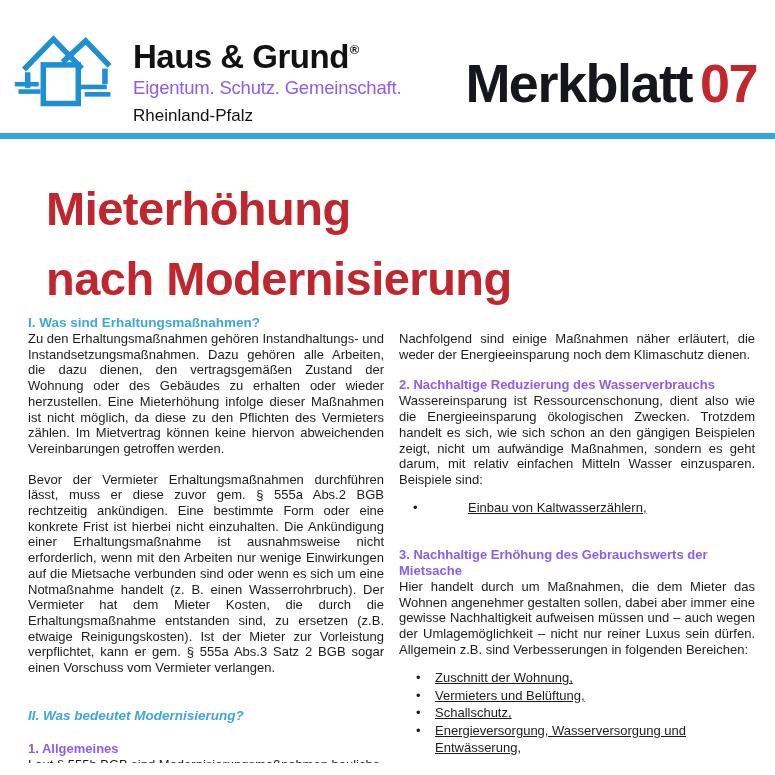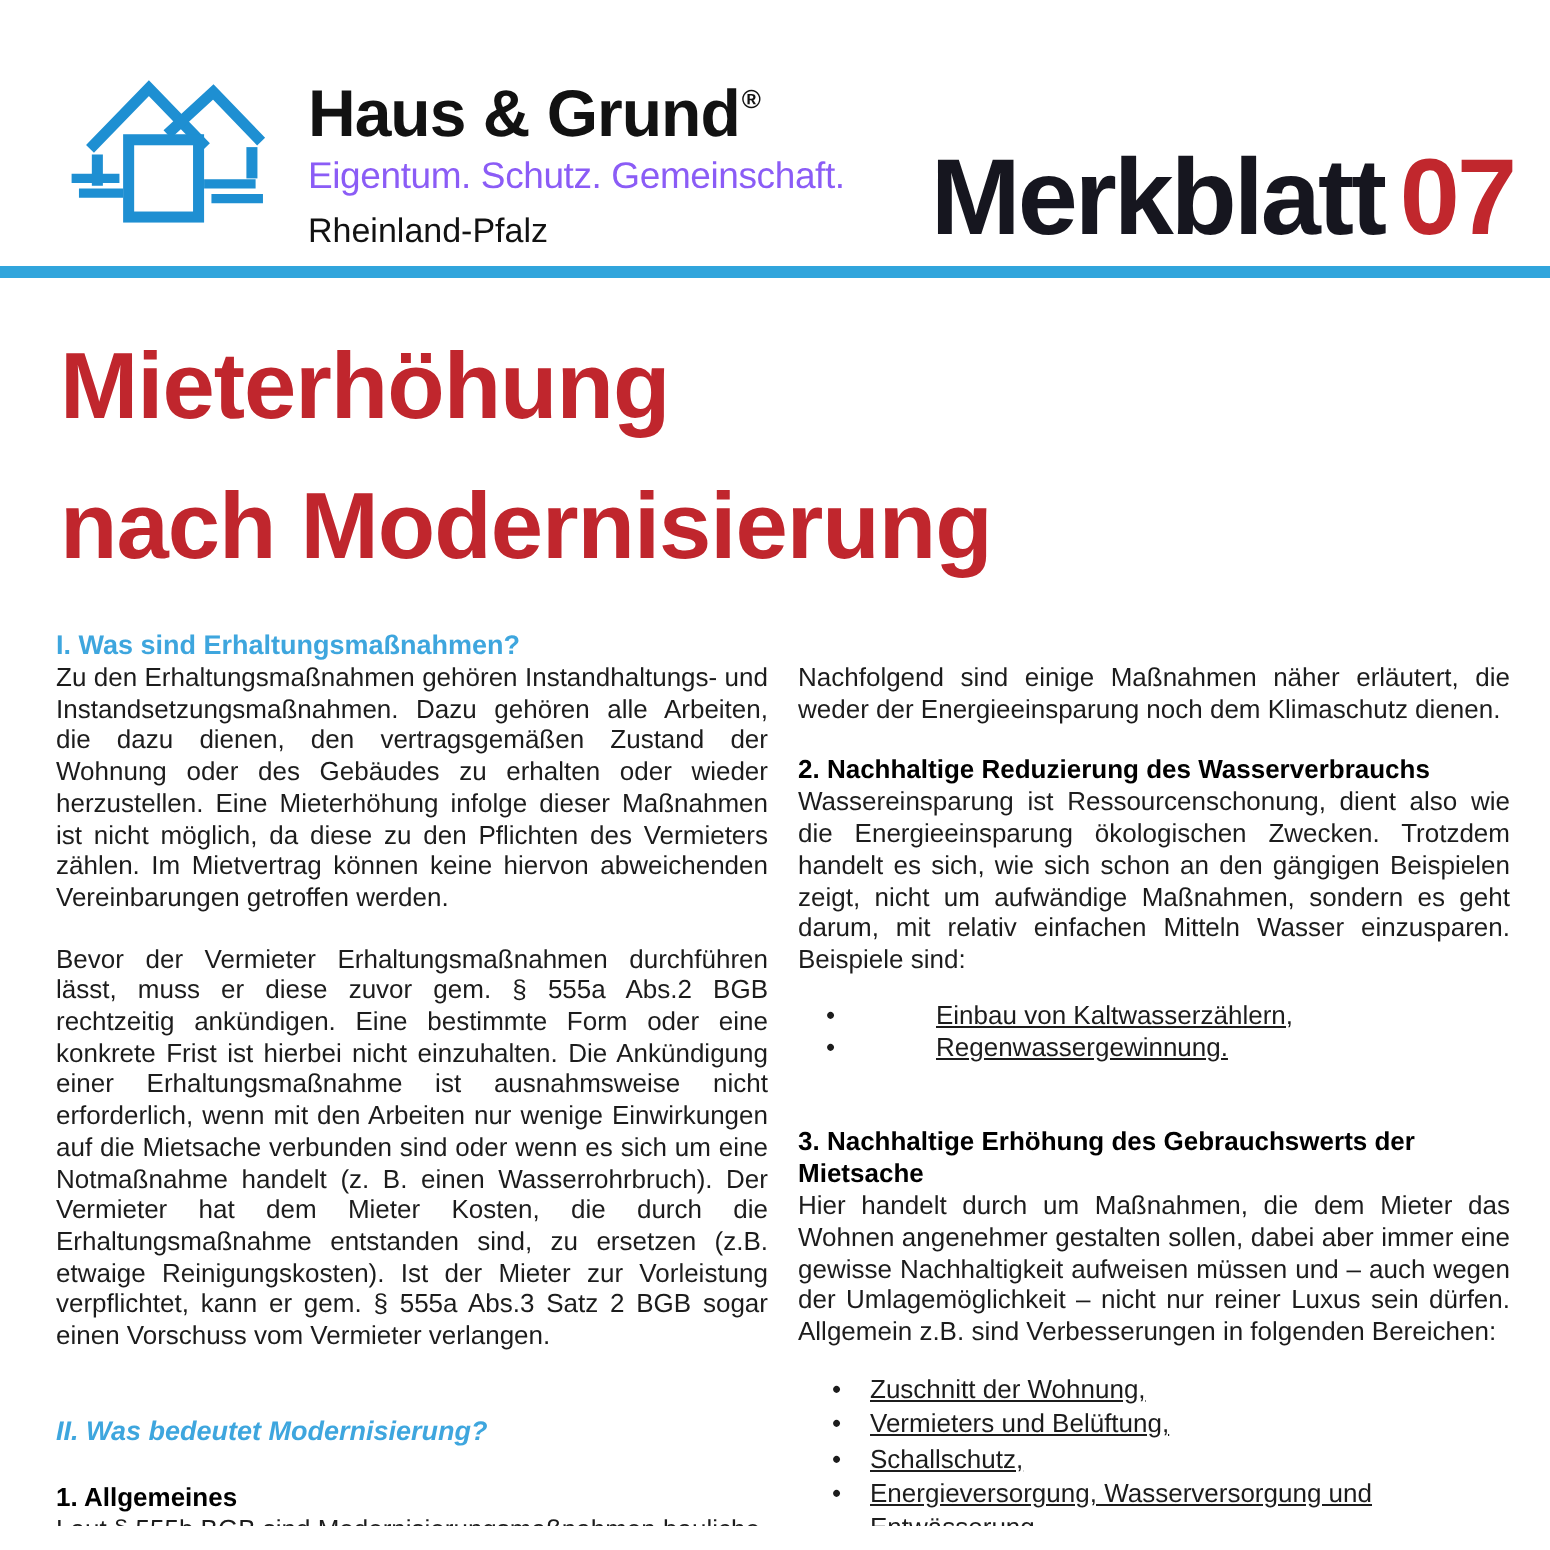--- a/index.html
+++ b/index.html
@@ -8,22 +8,22 @@
     width: 775px; height: 775px;
     background: #ffffff;
     font-family: "Liberation Sans", sans-serif;
     overflow: hidden;
     color: #1c1c1c;
   }
   .page { position: relative; width: 775px; height: 775px; background: #fff; }
 
   
   .header {
-    position: absolute; top: 24px; left: 34px; right: 18px;
-    display: flex; align-items: flex-end;
+    position: absolute; top: 24px; left: 13px; right: 18px;
+    display: flex; align-items: center;
   }
   .logo { width: 114px; height: 92px; flex: 0 0 auto; }
   .brand { margin-left: 6px; padding-top: 16px; }
   .brand-name {
     font-size: 33px; font-weight: bold; color: #121212;
     letter-spacing: -0.5px; line-height: 1;
   }
   .brand-name sup { font-size: 13px; font-weight: bold; vertical-align: 14px; margin-left: 1px; }
   .brand-tagline { font-size: 18.5px; color: #8b5cf6; margin-top: 4px; letter-spacing: -0.2px; }
   .brand-region  { font-size: 17px; color: #121212; margin-top: 7px; }
@@ -34,41 +34,41 @@
   }
   .merkblatt .num { color: #c1272d; margin-left: 8px; }
 
   .divider {
     position: absolute; top: 133px; left: 0;
     width: 775px; height: 6px; background: #31a5dc;
   }
 
   
   .doc-title {
-    position: absolute; top: 158px; left: 30px; margin: 0;
+    position: absolute; top: 158px; left: 30px; margin: 16px;
     font-size: 47px; font-weight: bold; color: #c0262d;
     line-height: 70px; letter-spacing: -0.5px;
   }
   .doc-title span { display: block; }
 
   
   .columns {
     position: absolute; top: 314px; left: 28px;
     width: 727px; height: 449px; overflow: hidden;
     display: flex; gap: 15px;
   }
   .col { width: 356px; font-size: 13px; line-height: 15.7px; text-align: justify; }
   .col-right { padding-top: 17px; }
 
   .sec-heading {
     color: #3ea6de; font-size: 13.5px; font-weight: bold;
     margin: 0; text-align: left; line-height: 17px;
   }
   .sub-heading {
-    color: #000000; font-size: 13px; font-weight: bold;
+    color: #8b5cf6; font-size: 13px; font-weight: bold;
     margin: 0; text-align: left; line-height: 16px;
   }
   .col p { margin: 0; }
   .mb-line  { margin-bottom: 15px !important; }
   .mb-block { margin-bottom: 31px !important; }
   .mb-head  { margin-bottom: 17px !important; font-style: italic; }
 
   ul { list-style: none; margin: 12px; padding: 0; text-align: left; text-decoration: underline; }
   li { position: relative; }
   .bullets-wide li { padding-left: 57px; line-height: 16.3px; }
@@ -119,21 +119,20 @@
       <p>Laut § 555b BGB sind Modernisierungsmaßnahmen bauliche</p>
     </div>
 
     <div class="col col-right">
       <p class="mb-line">Nachfolgend sind einige Maßnahmen näher erläutert, die weder der Energieeinsparung noch dem Klimaschutz dienen.</p>
 
       <h3 class="sub-heading">2. Nachhaltige Reduzierung des Wasserverbrauchs</h3>
       <p>Wassereinsparung ist Ressourcenschonung, dient also wie die Energieeinsparung ökologischen Zwecken. Trotzdem handelt es sich, wie sich schon an den gängigen Beispielen zeigt, nicht um aufwändige Maßnahmen, sondern es geht darum, mit relativ einfachen Mitteln Wasser einzusparen. Beispiele sind:</p>
       <ul class="bullets-wide mb-block">
         <li>Einbau von Kaltwasserzählern,</li>
-        <li>Regenwassergewinnung.</li>
       </ul>
 
       <h3 class="sub-heading">3. Nachhaltige Erhöhung des Gebrauchswerts der Mietsache</h3>
       <p>Hier handelt durch um Maßnahmen, die dem Mieter das Wohnen angenehmer gestalten sollen, dabei aber immer eine gewisse Nachhaltigkeit aufweisen müssen und – auch wegen der Umlagemöglichkeit – nicht nur reiner Luxus sein dürfen. Allgemein z.B. sind Verbesserungen in folgenden Bereichen:</p>
       <ul class="bullets-narrow">
         <li>Zuschnitt der Wohnung,</li>
         <li>Vermieters und Belüftung,</li>
         <li>Schallschutz,</li>
         <li>Energieversorgung, Wasserversorgung und Entwässerung,</li>
 

